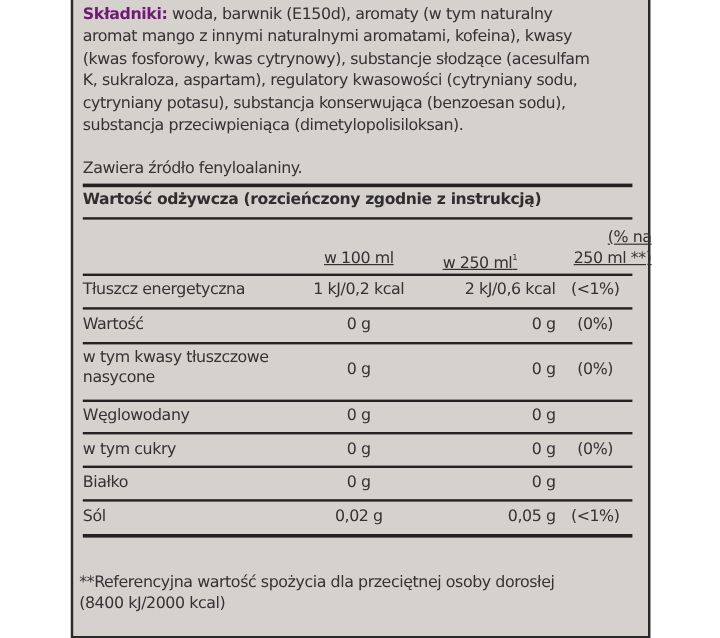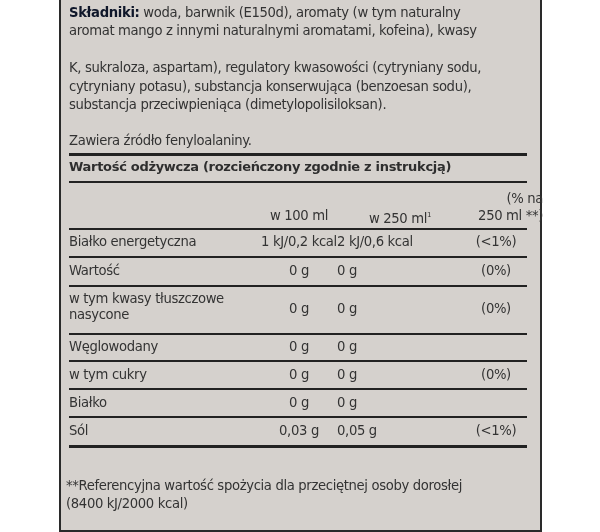--- a/index.html
+++ b/index.html
@@ -13,48 +13,48 @@
       box-sizing: content-box;
       color: #333333;
       font-family: "DejaVu Sans", sans-serif;
       font-size: 13.2px;
       letter-spacing: -0.35px;
     }
     .ingredients {
       position: absolute; left: 8px; top: 5px; width: 462px;
       line-height: 18.4px;
     }
-    .ingredients b { font-weight: bold; color: #0f172a; }
+    .ingredients b { font-weight: bold; color: #701a75; }
     .phe { position: absolute; left: 8px; top: 133px; line-height: 18px; }
     .rule { position: absolute; left: 8px; width: 458px; background: #222; }
     .rule.thick { height: 3px; }
     .rule.thin { height: 2px; }
     .nut-title {
       position: absolute; left: 8px; top: 160px;
       font-weight: bold; font-size: 13px; color: #2e2e2e; letter-spacing: -0.3px;
     }
-    .hdr { position: absolute; line-height: 17px; text-align: center; }
+    .hdr { position: absolute; line-height: 17px; text-align: center; text-decoration: underline; }
     .row { position: absolute; left: 8px; width: 458px; }
     .cell { position: absolute; white-space: nowrap; }
     .c0 { left: 0; }
     .c1 { left: 170px; width: 120px; text-align: center; }
-    .c2 { left: 268px; width: 126px; text-align: left; }
+    .c2 { left: 268px; width: 126px; text-align: right; }
     .c3 { left: 388px; width: 78px; text-align: center; }
     .footnote { position: absolute; left: 5px; width: 470px; line-height: 17.5px; }
     sup { font-size: 7px; vertical-align: 6px; }
   </style>
 </head>
 <body>
 
 <div class="label-box">
 
   <div class="ingredients">
     <b>Składniki:</b><span> woda, barwnik (E150d), aromaty (w tym naturalny</span><br>
     <span>aromat mango z innymi naturalnymi aromatami, kofeina), kwasy</span><br>
-    <br>
+    <span>(kwas fosforowy, kwas cytrynowy), substancje słodzące (acesulfam</span><br>
     <span>K, sukraloza, aspartam), regulatory kwasowości (cytryniany sodu,</span><br>
     <span>cytryniany potasu), substancja konserwująca (benzoesan sodu),</span><br>
     <span>substancja przeciwpieniąca (dimetylopolisiloksan).</span>
   </div>
 
   <div class="phe">Zawiera źródło fenyloalaniny.</div>
 
   <div class="rule thick" style="top:154px"></div>
 
   <div class="nut-title">Wartość odżywcza (rozcieńczony zgodnie z instrukcją)</div>
@@ -64,21 +64,21 @@
   <div class="hdr" style="left:178px; top:208px; width:120px;">w 100 ml</div>
   <div class="hdr" style="left:276px; top:208px; width:126px;"><span>w 250 ml</span><sup>1</sup></div>
   <div class="hdr" style="left:396px; top:191px; width:86px; text-align:right;">
     <span>(% na</span><br>
     <span>250 ml **)</span>
   </div>
 
   <div class="rule thin" style="top:229px"></div>
 
   <div class="row" style="top:235px;">
-    <span class="cell c0">Białko energetyczna</span>
+    <span class="cell c0">Tłuszcz energetyczna</span>
     <span class="cell c1">1 kJ/0,2 kcal</span>
     <span class="cell c2">2 kJ/0,6 kcal</span>
     <span class="cell c3">(&lt;1%)</span>
   </div>
   <div class="rule thin" style="top:257px"></div>
 
   <div class="row" style="top:264px;">
     <span class="cell c0">Wartość</span>
     <span class="cell c1">0 g</span>
     <span class="cell c2">0 g</span>
@@ -116,21 +116,21 @@
   <div class="row" style="top:396px;">
     <span class="cell c0">Białko</span>
     <span class="cell c1">0 g</span>
     <span class="cell c2">0 g</span>
     <span class="cell c3"></span>
   </div>
   <div class="rule thin" style="top:417px"></div>
 
   <div class="row" style="top:424px;">
     <span class="cell c0">Sól</span>
-    <span class="cell c1">0,03 g</span>
+    <span class="cell c1">0,02 g</span>
     <span class="cell c2">0,05 g</span>
     <span class="cell c3">(&lt;1%)</span>
   </div>
   <div class="rule thick" style="top:446px"></div>
 
   <div class="footnote" style="top:478px;">
     <span>**Referencyjna wartość spożycia dla przeciętnej osoby dorosłej</span><br>
     <span>(8400 kJ/2000 kcal)</span>
   </div>
 </div>

